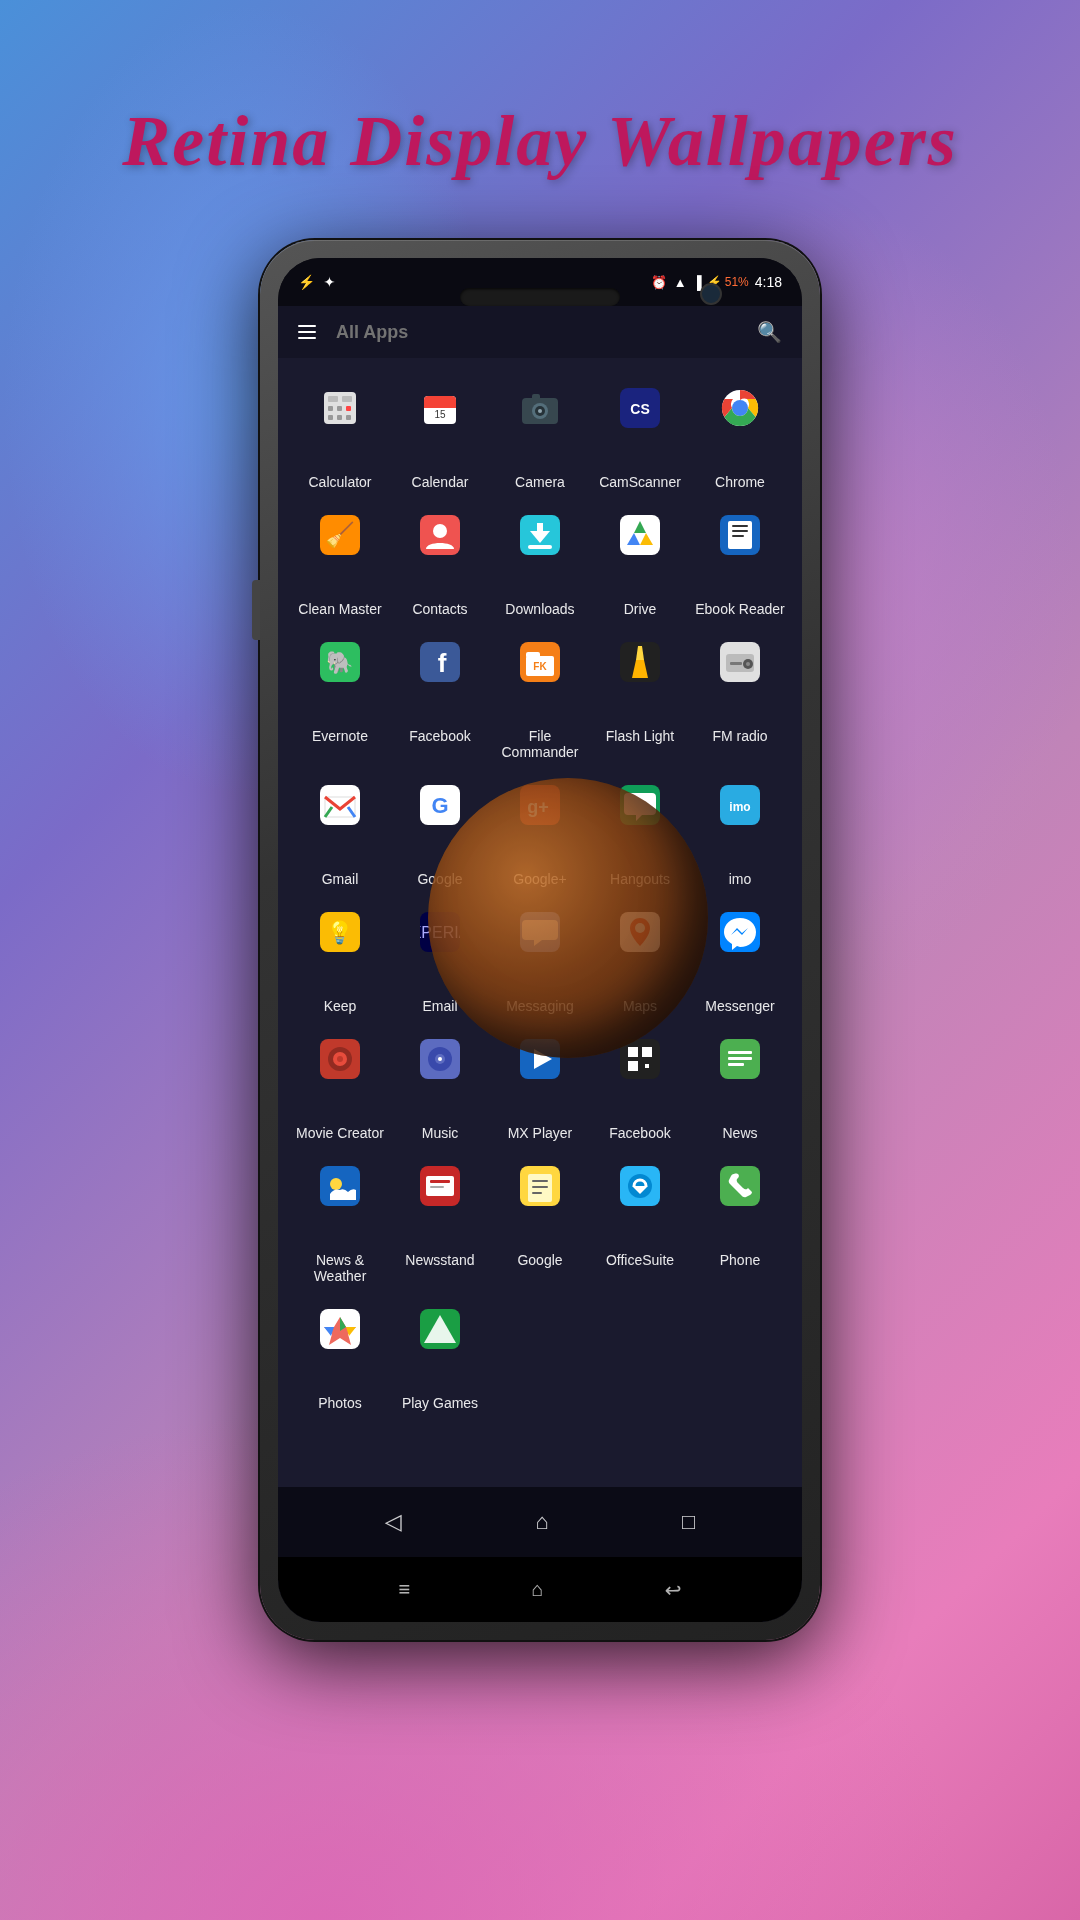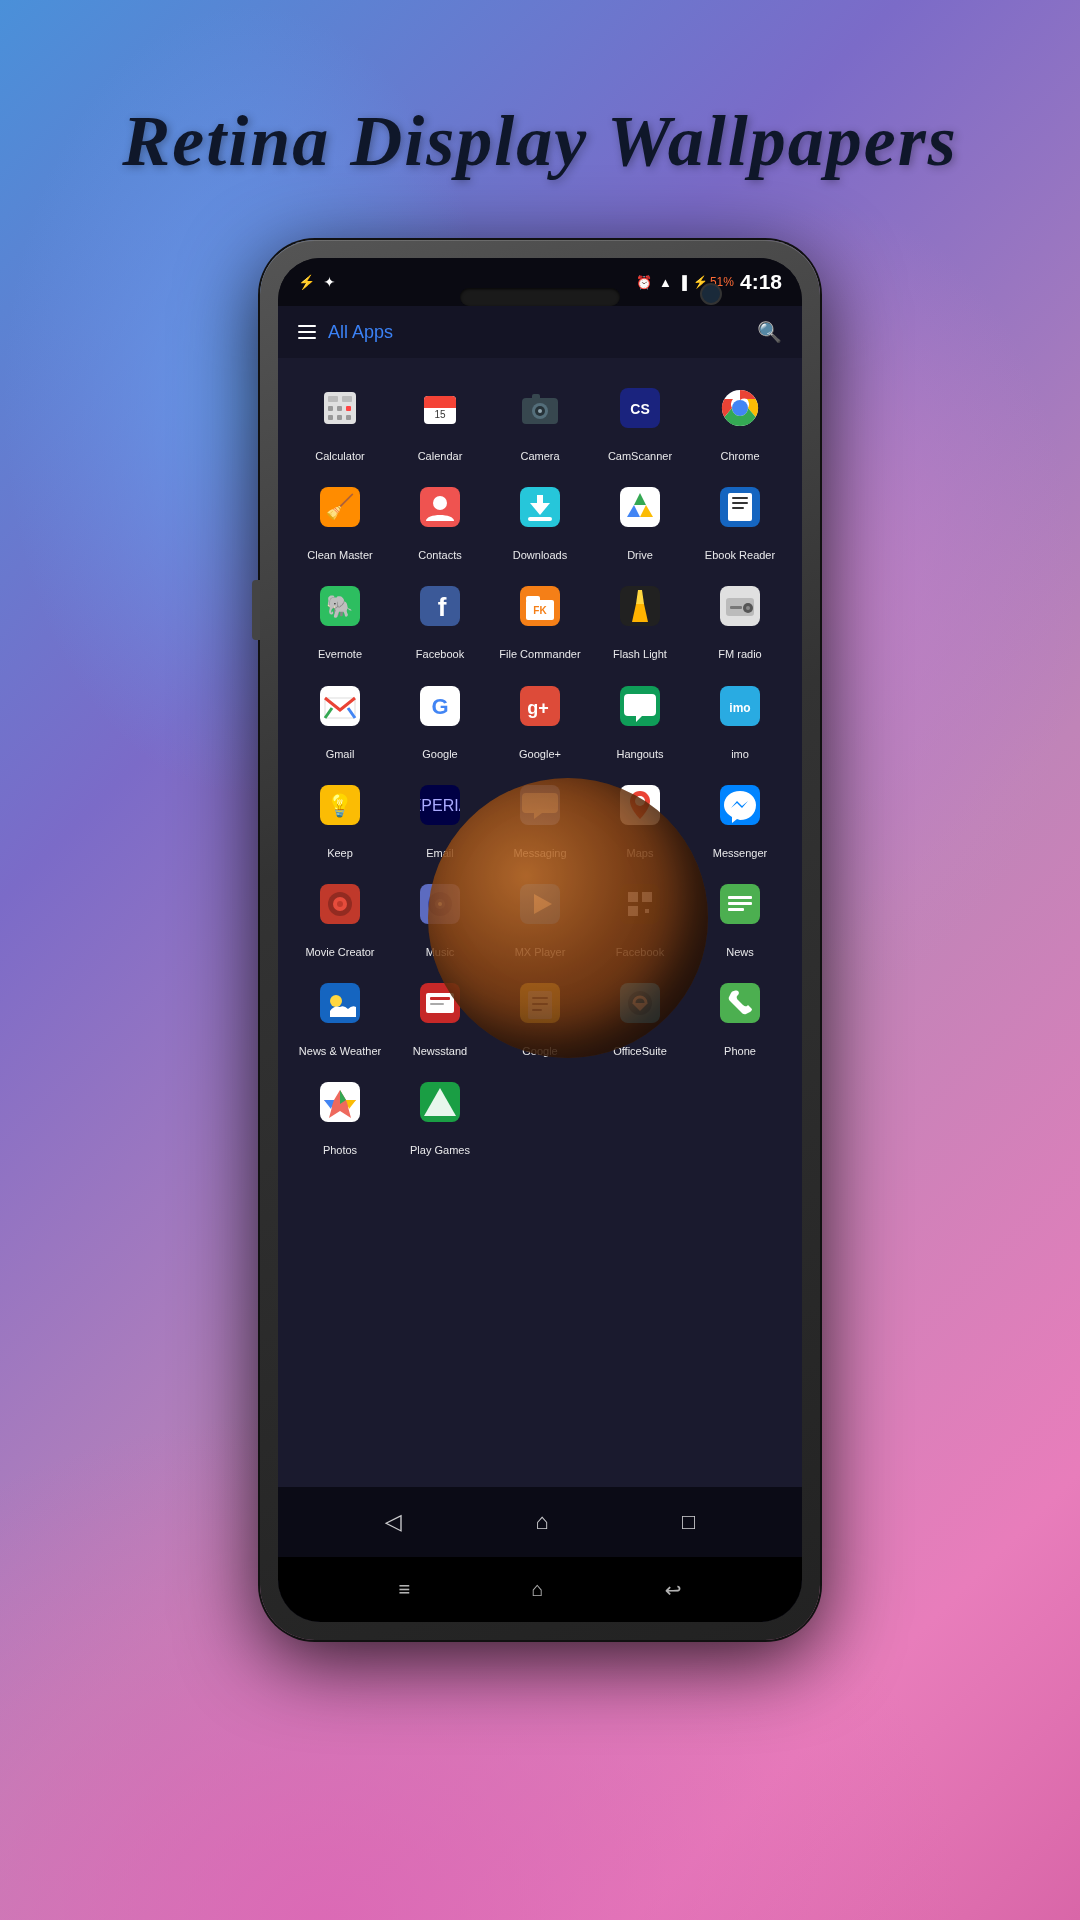--- a/index.html
+++ b/index.html
@@ -37,21 +37,21 @@
       pointer-events: none;
     }
 
     .title-text {
       position: absolute;
       top: 100px;
       left: 0; right: 0;
       text-align: center;
       font-family: 'Georgia', cursive;
       font-size: 72px;
-      color: #0f172a;
+      color: #be185d;
       font-style: italic;
       font-weight: bold;
       text-shadow: 2px 2px 8px rgba(0,0,0,0.3);
       letter-spacing: 2px;
     }
 
     .phone-wrapper {
       position: absolute;
       top: 240px;
       left: 50%;
@@ -171,23 +171,24 @@
     .app-bar {
       height: 52px;
       background: rgba(20,20,35,0.85);
       display: flex;
       align-items: center;
       justify-content: space-between;
       padding: 0 20px;
     }
 
     .app-bar-title {
-      color: #3b82f6;
+      color: #737373;
       font-size: 18px;
-      font-weight: 400;
+      font-weight: 700;
+      margin-left: 8px;
     }
 
     .app-bar-left {
       display: flex;
       align-items: center;
       gap: 12px;
     }
 
     .hamburger {
       display: flex;
@@ -231,24 +232,25 @@
       border-radius: 18px;
       display: flex;
       align-items: center;
       justify-content: center;
       font-size: 32px;
       position: relative;
       overflow: hidden;
     }
 
     .app-label {
-      font-size: 11px;
+      font-size: 14px;
       color: rgba(255,255,255,0.9);
       text-align: center;
       line-height: 1.2;
+      margin-top: 24px;
     }
 
     
     .nav-bar {
       height: 70px;
       background: rgba(10,10,20,0.9);
       display: flex;
       align-items: center;
       justify-content: space-around;
       padding: 0 40px;
@@ -331,21 +333,21 @@
               <span class="status-icon">✦</span>
             </div>
             <div class="status-right">
               <span>⏰</span>
               <span>▲</span>
               <span>▐</span>
               <span class="battery-indicator">
                 <span>⚡</span>
                 <span>51%</span>
               </span>
-              <span style="font-size:21px;font-weight:bold;">4:18</span>
+              <span style="font-size:14px;font-weight:normal;">4:18</span>
             </div>
           </div>
 
           <div class="app-bar">
             <div class="app-bar-left">
               <div class="hamburger">
                 <span></span>
                   <span></span>
                   <span></span>
               </div>

